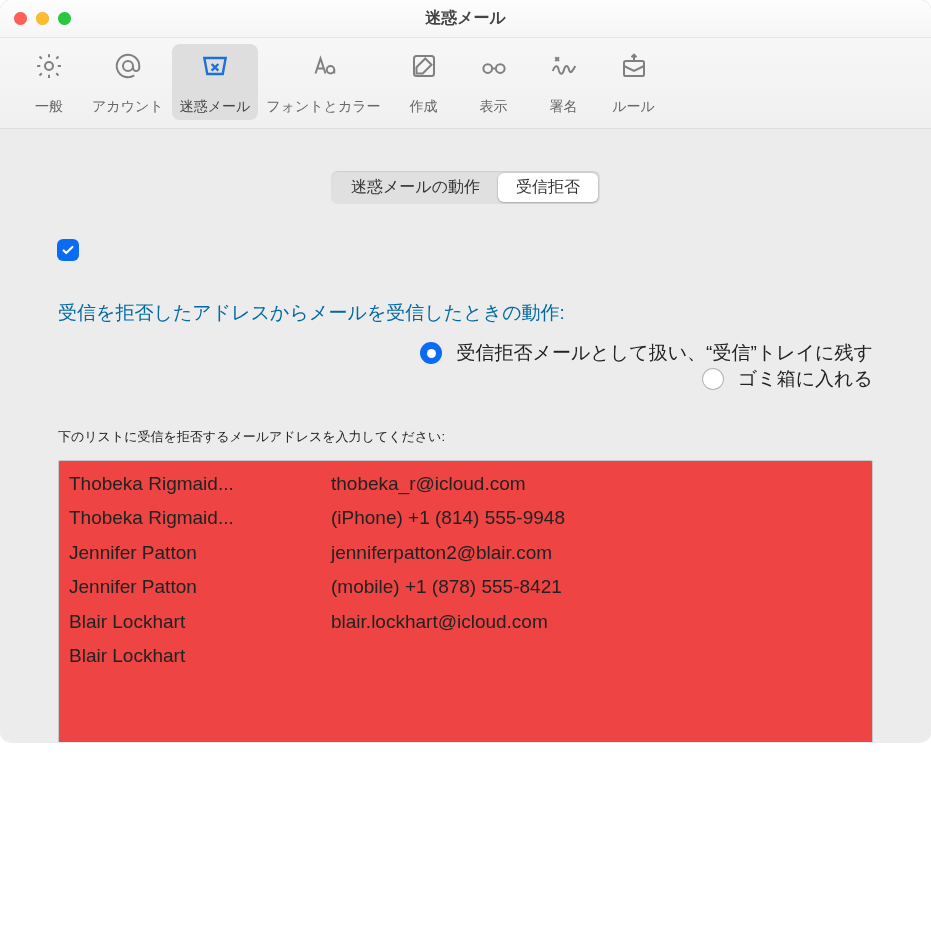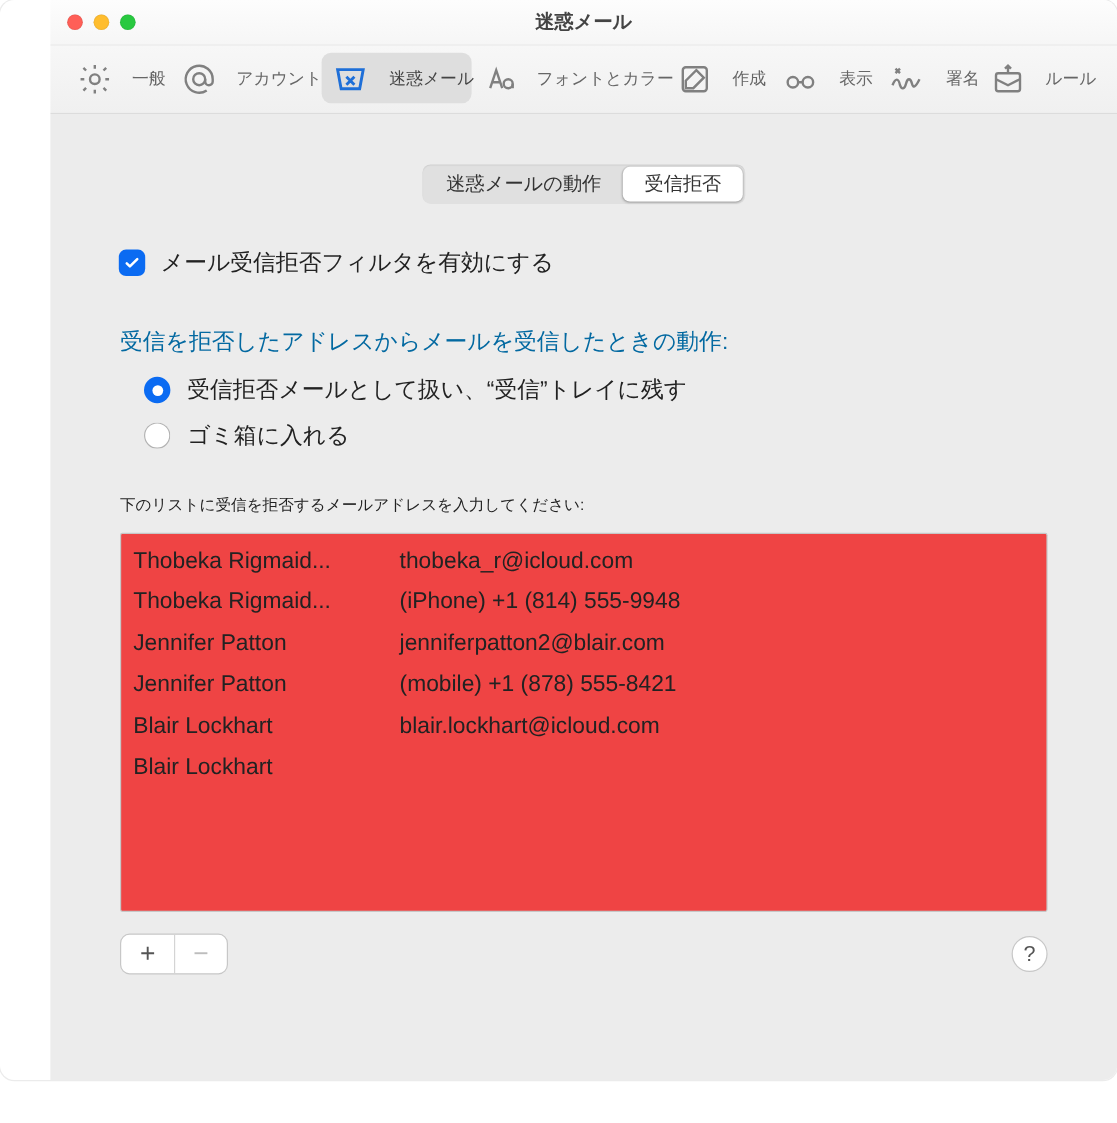--- a/index.html
+++ b/index.html
@@ -5,28 +5,27 @@
     * { margin: 0; padding: 0; box-sizing: border-box; }
     body {
       width: 931px;
       height: 936px;
       font-family: -apple-system, "Helvetica Neue", Arial, sans-serif;
       background: #ffffff;
       overflow: hidden;
     }
     .window {
       width: 931px;
-      height: 900px;
+      height: 742px;
       background: #ffffff;
       border-radius: 12px;
       box-shadow: 0 0 0 1px rgba(0,0,0,0.08);
       display: flex;
       flex-direction: column;
       overflow: hidden;
-      padding-left: 42px;
     }
     .titlebar {
       height: 38px;
       background: linear-gradient(#fdfdfd,#f6f6f6);
       display: flex;
       align-items: center;
       padding: 0 14px;
       border-bottom: 1px solid #e7e7e7;
       position: relative;
     }
@@ -39,20 +38,21 @@
     .toolbar {
       display: flex;
       align-items: flex-end;
       gap: 0;
       padding: 6px 14px 8px;
       background: linear-gradient(#f7f7f7,#f0f0f0);
       border-bottom: 1px solid #dcdcdc;
     }
     .tool-item {
       display: flex;
+      flex-direction: column;
       align-items: center;
       gap: 16px;
       padding: 6px 8px 4px;
       border-radius: 8px;
       min-width: 70px;
       color: #6c6c6c;
       cursor: default;
     }
     .tool-item.active {
       background: #dedede;
@@ -103,21 +103,21 @@
     .checkbox-row { display: flex; align-items: center; gap: 14px; font-size: 19px; color: #222; }
     .checkbox {
       width: 20px; height: 20px; border-radius: 5px;
       background: #0b6bf2; display: flex; align-items: center; justify-content: center;
       box-shadow: 0 0 0 1px #0b6bf2;
     }
     .checkbox svg { width:14px; height:14px; }
     .label-text { font-size: 19px; }
     .section-label { margin-top: 40px; font-size: 19px; color: #0369a1; }
 
-    .radio-opts { margin-top: 14px; padding-left: 20px; display: flex; flex-direction: column; gap: 12px; }
+    .radio-opts { margin-top: 14px; padding-left: 20px; display: flex; flex-direction: column; gap: 0; align-items: flex-end; }
     .radio-row { display: flex; align-items: center; gap: 14px; font-size: 19px; color: #222; }
     .radio {
       width: 22px; height: 22px; border-radius: 50%; background: #fff;
       box-shadow: inset 0 0 0 1px #b3b3b3;
       display: flex; align-items: center; justify-content: center;
       flex-shrink: 0;
     }
     .radio.checked {
       background: #0b6bf2; box-shadow: inset 0 0 0 0px #0b6bf2;
     }
@@ -129,21 +129,21 @@
       margin-top: 14px;
       height: 316px;
       background: #ef4444;
       border: 1px solid #c7c7c7;
       border-radius: 2px;
       overflow: hidden;
       padding: 6px 10px;
     }
     .list-row { display: flex; gap: 22px; font-size: 19px; color: #222; padding: 2px 0; line-height: 1.6; }
     .list-name { width: 200px; white-space: nowrap; overflow: hidden; text-overflow: clip; }
-    .list-contact { flex: 1; white-space: nowrap; }
+    .list-contact { flex: 1; white-space: nowrap; margin-left: 40px; }
 
     .footer-controls {
       margin-top: 18px;
       display: flex;
       justify-content: space-between;
       align-items: center;
     }
     .add-remove {
       display: inline-flex;
       background: #fff;
@@ -276,21 +276,20 @@
       </div>
 
       <div class="panel">
 
         <div class="checkbox-row">
           <div class="checkbox">
             <svg viewBox="0 0 16 16" fill="none" stroke="#fff" stroke-width="2.4" stroke-linecap="round" stroke-linejoin="round">
                 <path d="M3 8.5l3 3L13 4.5"></path>
               </svg>
           </div>
-          <span class="label-text">メール受信拒否フィルタを有効にする</span>
         </div>
 
         <div class="section-label">受信を拒否したアドレスからメールを受信したときの動作:</div>
 
         <div class="radio-opts">
           <div class="radio-row">
             <div class="radio checked"></div>
             <span>受信拒否メールとして扱い、“受信”トレイに残す</span>
           </div>
           <div class="radio-row">

